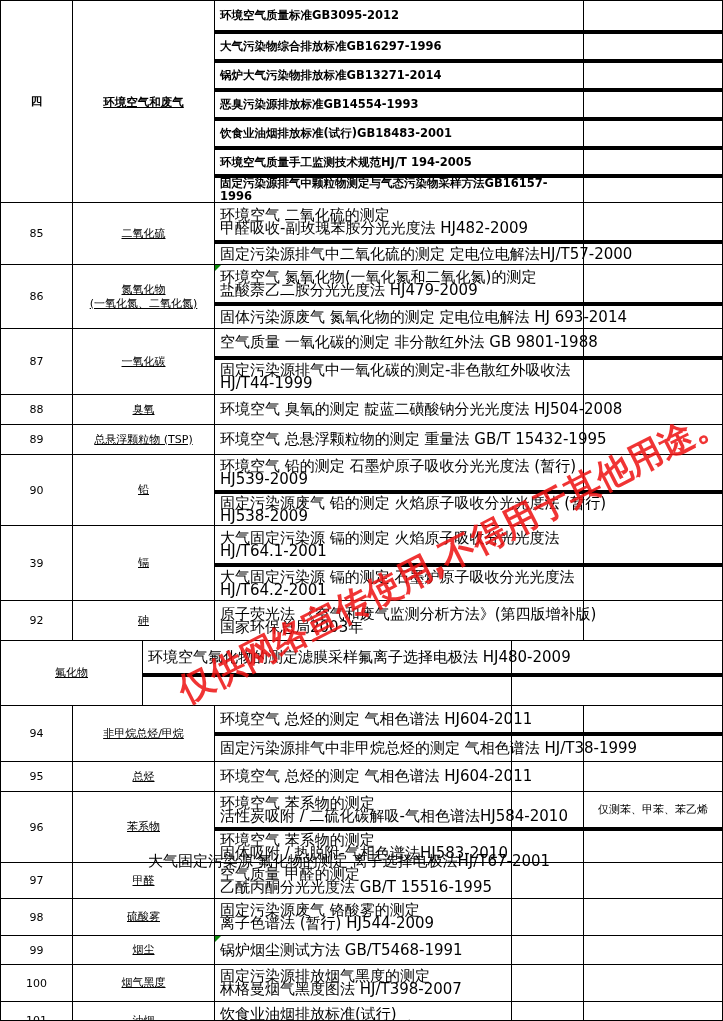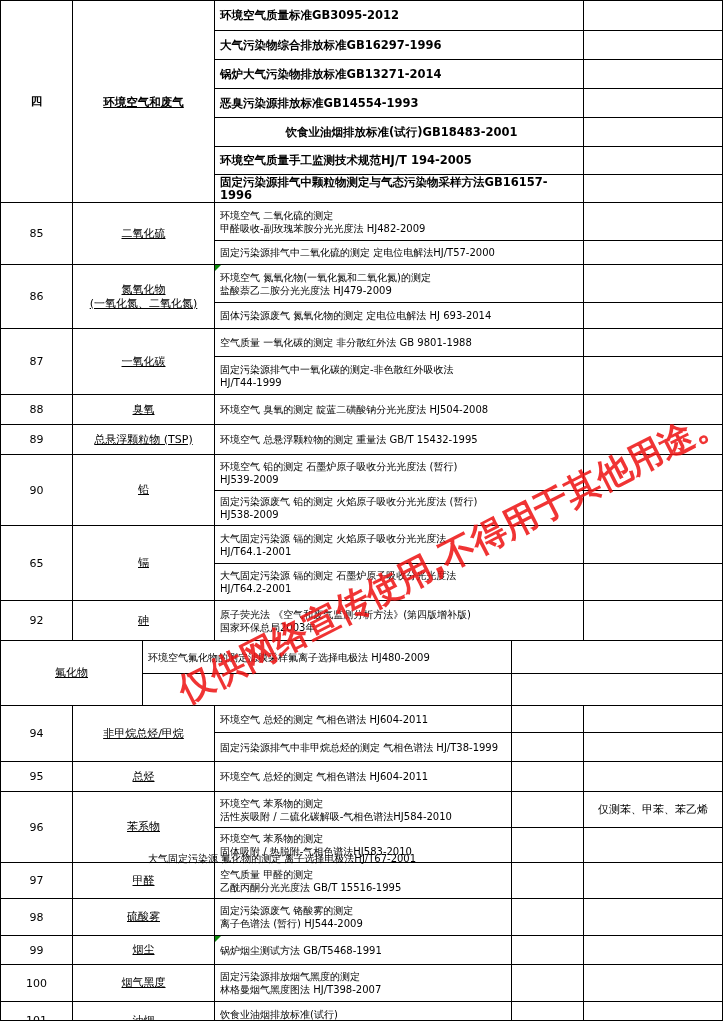--- a/index.html
+++ b/index.html
@@ -7,24 +7,24 @@
         font-family:"DejaVu Sans","Liberation Sans",sans-serif;color:#000;background:#fff;}
   #tbl{position:absolute;left:0;top:0;width:723px;height:1021px;border:1px solid #000;box-sizing:border-box;}
   .group{display:flex;border-top:1px solid #000;}
   .group.first{border-top:none;}
   .cell{box-sizing:border-box;}
   .num{width:72px;border-right:1px solid #000;display:flex;align-items:center;justify-content:center;
        font-size:11px;flex:0 0 72px;}
   .name{width:142px;border-right:1px solid #000;display:flex;flex-direction:column;align-items:center;
         justify-content:center;text-align:center;font-size:11px;line-height:14px;flex:0 0 142px;padding:0 2px;text-decoration:underline;}
   .subs{display:flex;flex-direction:column;flex:1 1 auto;}
-  .subrow{display:flex;border-top:1px solid #000000;box-sizing:border-box;}
+  .subrow{display:flex;border-top:4px solid #000000;box-sizing:border-box;}
   .subrow.firstsub{border-top:none;}
   .method{width:369px;flex:0 0 369px;border-right:1px solid #000;display:flex;flex-direction:column;
-          justify-content:center;padding-left:5px;font-size:10px;line-height:13px;position:relative;}
+          justify-content:center;padding-left:5px;font-size:15px;line-height:13px;position:relative;}
   .remark{flex:1 1 auto;display:flex;align-items:center;justify-content:center;font-size:11px;text-align:center;}
   .b{font-weight:bold;font-size:11.5px;}
   .mline,.nline,.rline{white-space:nowrap;}
   .marker{position:absolute;left:0;top:0;width:0;height:0;
           border-top:6px solid #0a8a0a;border-right:6px solid transparent;}
   #watermark{position:absolute;left:452px;top:555px;transform:translate(-50%,-50%) rotate(-27deg);
              white-space:nowrap;font-size:35px;font-weight:bold;letter-spacing:0px;opacity:.85;
              pointer-events:none;z-index:5;}
 </style>
 </head>
@@ -55,21 +55,21 @@
               <div class="mline">锅炉大气污染物排放标准GB13271-2014</div>
             </div>
             <div class="cell remark"></div>
           </div>
           <div class="subrow" style="height: 29px;">
             <div class="cell method b">
               <div class="mline">恶臭污染源排放标准GB14554-1993</div>
             </div>
             <div class="cell remark"></div>
           </div>
-          <div class="subrow" style="height: 29px; text-align: center;">
+          <div class="subrow" style="height: 29px;">
             <div class="cell method b">
               <div class="mline">饮食业油烟排放标准(试行)GB18483-2001</div>
             </div>
             <div class="cell remark"></div>
           </div>
           <div class="subrow" style="height: 28px;">
             <div class="cell method b">
               <div class="mline">环境空气质量手工监测技术规范HJ/T 194-2005</div>
             </div>
             <div class="cell remark"></div>
@@ -192,21 +192,21 @@
           <div class="subrow" style="height: 35px;">
             <div class="cell method">
               <div class="mline">固定污染源废气 铅的测定 火焰原子吸收分光光度法 (暂行)</div>
               <div class="mline">HJ538-2009</div>
             </div>
             <div class="cell remark"></div>
           </div>
         </div>
       </div>
       <div class="group">
-        <div class="cell num">65</div>
+        <div class="cell num">39</div>
         <div class="cell name">
           <div class="nline">镉</div>
         </div>
         <div class="subs">
           <div class="subrow firstsub" style="height: 37px;">
             <div class="cell method">
               <div class="mline">大气固定污染源 镉的测定 火焰原子吸收分光光度法</div>
               <div class="mline">HJ/T64.1-2001</div>
             </div>
             <div class="cell remark"></div>

